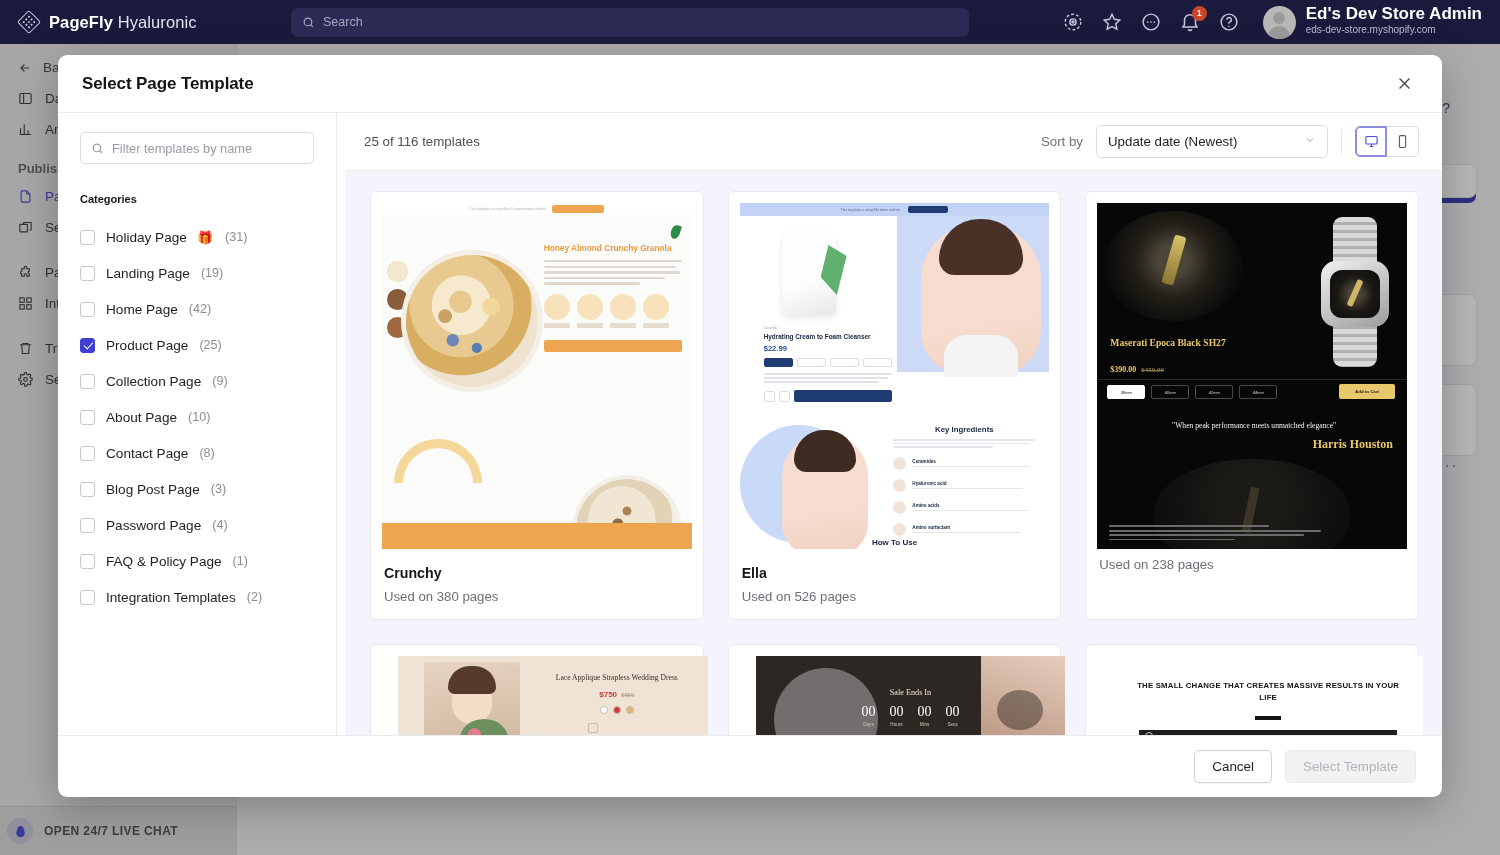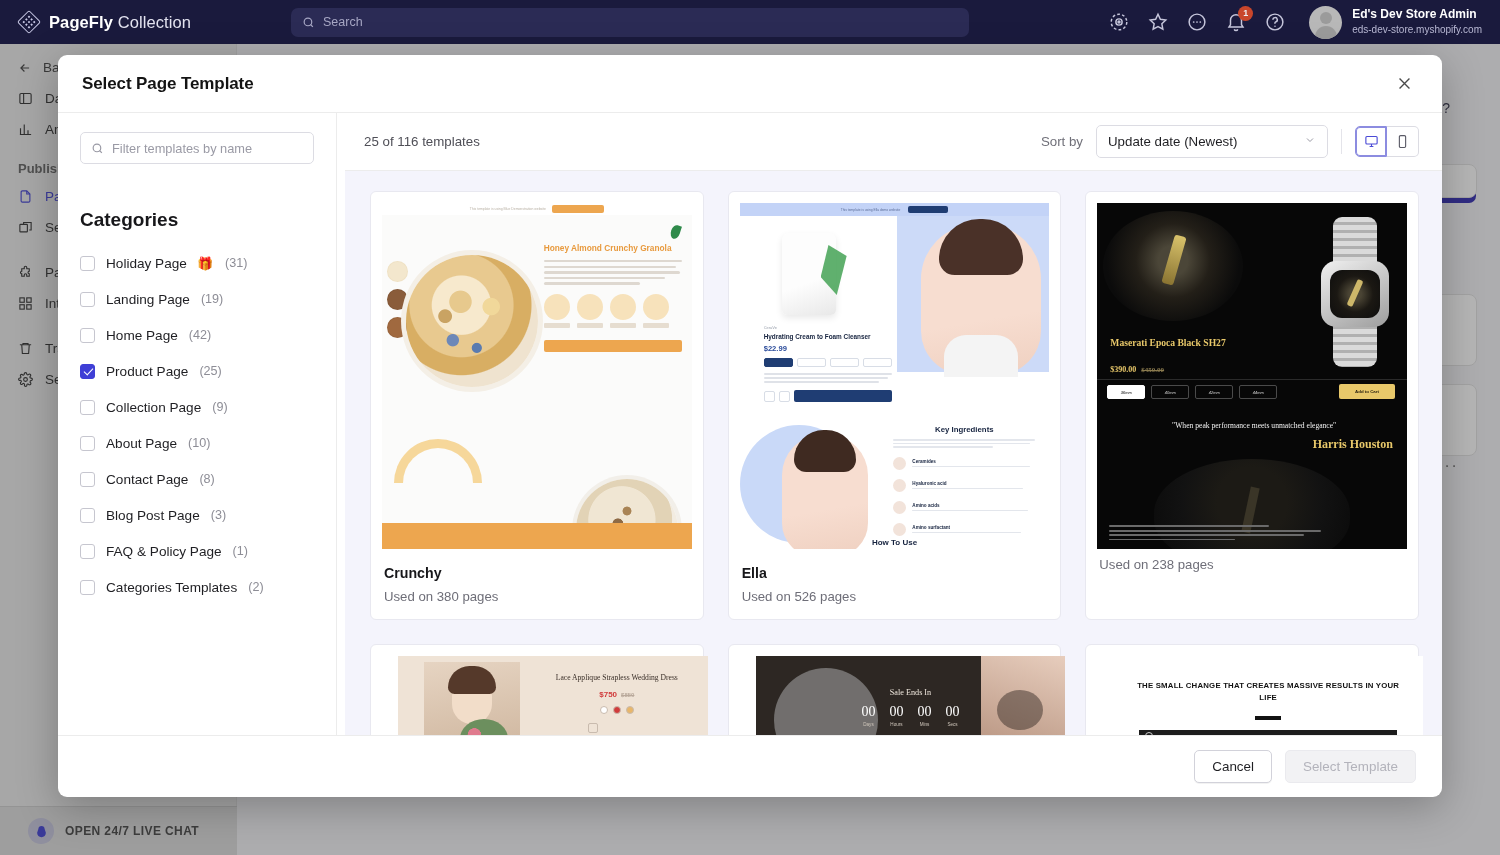--- a/index.html
+++ b/index.html
@@ -44,36 +44,36 @@
   .tb-ic { width: 22px; height: 22px; position: relative; opacity: .92; }
   .badge {
     position: absolute; top: -5px; right: -6px; min-width: 15px; height: 15px;
     background: #d84a2a; color: #fff; border-radius: 50%;
     font-size: 9px; line-height: 15px; text-align: center; font-weight: 600;
   }
   .tb-user { display: flex; align-items: center; gap: 10px; margin-left: 6px; }
   .avatar { width: 33px; height: 33px; border-radius: 50%; background: #b8b8b8; position: relative; overflow: hidden; }
   .avatar::before { content:""; position:absolute; left:50%; top:6px; width:12px; height:12px; border-radius:50%; background:#9b9b9b; transform:translateX(-50%); }
   .avatar::after { content:""; position:absolute; left:50%; top:20px; width:22px; height:16px; border-radius:11px 11px 0 0; background:#9b9b9b; transform:translateX(-50%); }
-  .u-name { font-size: 12px; color: #fff; font-weight: 600; line-height: 16px; }
+  .u-name { font-size: 17px; color: #fff; font-weight: 600; line-height: 16px; }
   .u-dom  { font-size: 10px; color: #b9b9d4; line-height: 16px; }
 
   
   .app-side {
     position: absolute; top: 44px; left: 0; width: 237px; height: 811px;
     background: #ebebeb; border-right: 1px solid #e0e0e0; padding-top: 8px;
   }
   .back-row { display: flex; align-items: center; gap: 11px; padding: 8px 18px; font-size: 13.5px; color: #4a4a4a; }
   .nav-i { display: flex; align-items: center; gap: 12px; padding: 8px 18px; font-size: 13.5px; color: #3c3c3c; }
   .nav-i.act { color: #4a4ad6; }
   .nav-sec { font-size: 13px; color: #6b6b6b; padding: 16px 18px 5px; font-weight: 600; }
   .nav-gap { height: 14px; }
   .chat-bar {
     position: absolute; bottom: 0; left: 0; width: 237px; height: 49px;
-    background: #dedede; border-top: 1px solid #cfcfcf; display: flex; align-items: center; gap: 11px; padding-left: 28px;
+    background: #dedede; border-top: 1px solid #cfcfcf; display: flex; align-items: center; gap: 11px; padding-left: 7px;
   }
   .chat-av { width: 26px; height: 26px; border-radius: 50%; background: #c7c7dd; display:flex; align-items:center; justify-content:center; }
   .chat-tx { font-size: 12px; color: #4e4e4e; font-weight: 600; letter-spacing: .4px; }
 
   .app-main { position: absolute; top: 44px; left: 237px; width: 1263px; height: 811px; background: #f4f4f7; }
   .bg-q { position: absolute; top: 56px; right: 50px; font-size: 14px; color: #3b3b52; }
   .bg-btn {
     position: absolute; top: 128px; right: 24px; height: 31px; padding: 0 16px;
     background: #3c35b5; color: #fff; border-radius: 7px; font-size: 13px; font-weight: 600;
     display: flex; align-items: center;
@@ -99,21 +99,21 @@
   .m-x { margin-left: auto; width: 28px; height: 28px; display: flex; align-items: center; justify-content: center; color: #4a4a4a; cursor: pointer; }
 
   .m-body { flex: 1; display: flex; min-height: 0; gap: 8px; }
 
   .m-left { width: 279px; flex: 0 0 279px; border-right: 1px solid #ececec; padding: 19px 22px 0 22px; }
   .filter-box {
     height: 32px; border: 1px solid #dcdce3; border-radius: 5px;
     display: flex; align-items: center; gap: 8px; padding: 0 10px;
   }
   .filter-box .ph { font-size: 12.8px; color: #9a9aa5; }
-  .cats-h { font-size: 19px; font-weight: 700; color: #17171a; margin: 45px 0 14px; }
+  .cats-h { font-size: 11px; font-weight: 700; color: #17171a; margin: 29px 0 14px; }
   .cat { display: flex; align-items: center; gap: 11px; height: 36px; cursor: pointer; }
   .cbx {
     width: 15px; height: 15px; border: 1.4px solid #c6c6cf; border-radius: 3px; background: #fff;
     flex: 0 0 15px; position: relative;
   }
   .cbx.on { background: #3f3fd6; border-color: #3f3fd6; }
   .cbx.on::after {
     content: ""; position: absolute; left: 4.6px; top: 1.5px; width: 4px; height: 8px;
     border: solid #fff; border-width: 0 1.9px 1.9px 0; transform: rotate(43deg);
   }
@@ -393,21 +393,21 @@
 
   <div class="scrim"></div>
 
   <div class="topbar">
     <div class="tb-brand">
       <div class="pf-logo">
         <div class="dm"></div>
           <div class="dots"></div>
       </div>
       <div class="brand-text">
-        <b>PageFly</b><span> Collection</span>
+        <b>PageFly</b><span> Hyaluronic</span>
       </div>
     </div>
     <div class="tb-search">
       <svg width="13" height="13" viewBox="0 0 24 24" fill="none" stroke="#a7a7c4" stroke-width="2.2">
           <circle cx="11" cy="11" r="7"></circle>
           <path d="M20 20l-4.3-4.3"></path>
         </svg>
       <span class="ph">Search</span>
     </div>
     <div class="tb-right">
@@ -514,26 +514,31 @@
               <span class="cat-l">Contact Page</span>
               <span class="cat-c">(8)</span>
             </div>
             <div class="cat">
               <span class="cbx"></span>
               <span class="cat-l">Blog Post Page</span>
               <span class="cat-c">(3)</span>
             </div>
             <div class="cat">
               <span class="cbx"></span>
+              <span class="cat-l">Password Page</span>
+              <span class="cat-c">(4)</span>
+            </div>
+            <div class="cat">
+              <span class="cbx"></span>
               <span class="cat-l">FAQ &amp; Policy Page</span>
               <span class="cat-c">(1)</span>
             </div>
             <div class="cat">
               <span class="cbx"></span>
-              <span class="cat-l">Categories Templates</span>
+              <span class="cat-l">Integration Templates</span>
               <span class="cat-c">(2)</span>
             </div>
           </div>
       </div>
 
       <div class="m-right">
         <div class="m-toolbar">
           <div class="count">25 of 116 templates</div>
           <div class="tr">
             <span class="sortlbl">Sort by</span>

